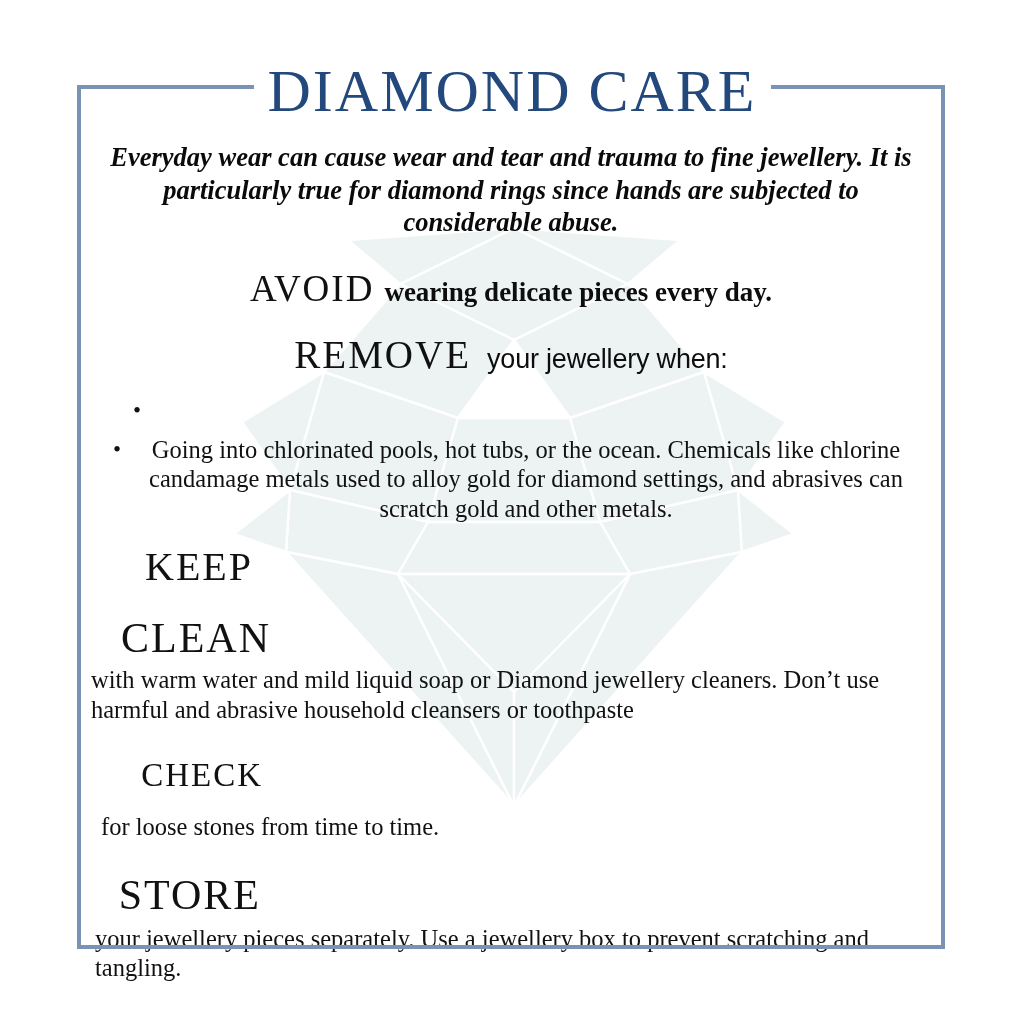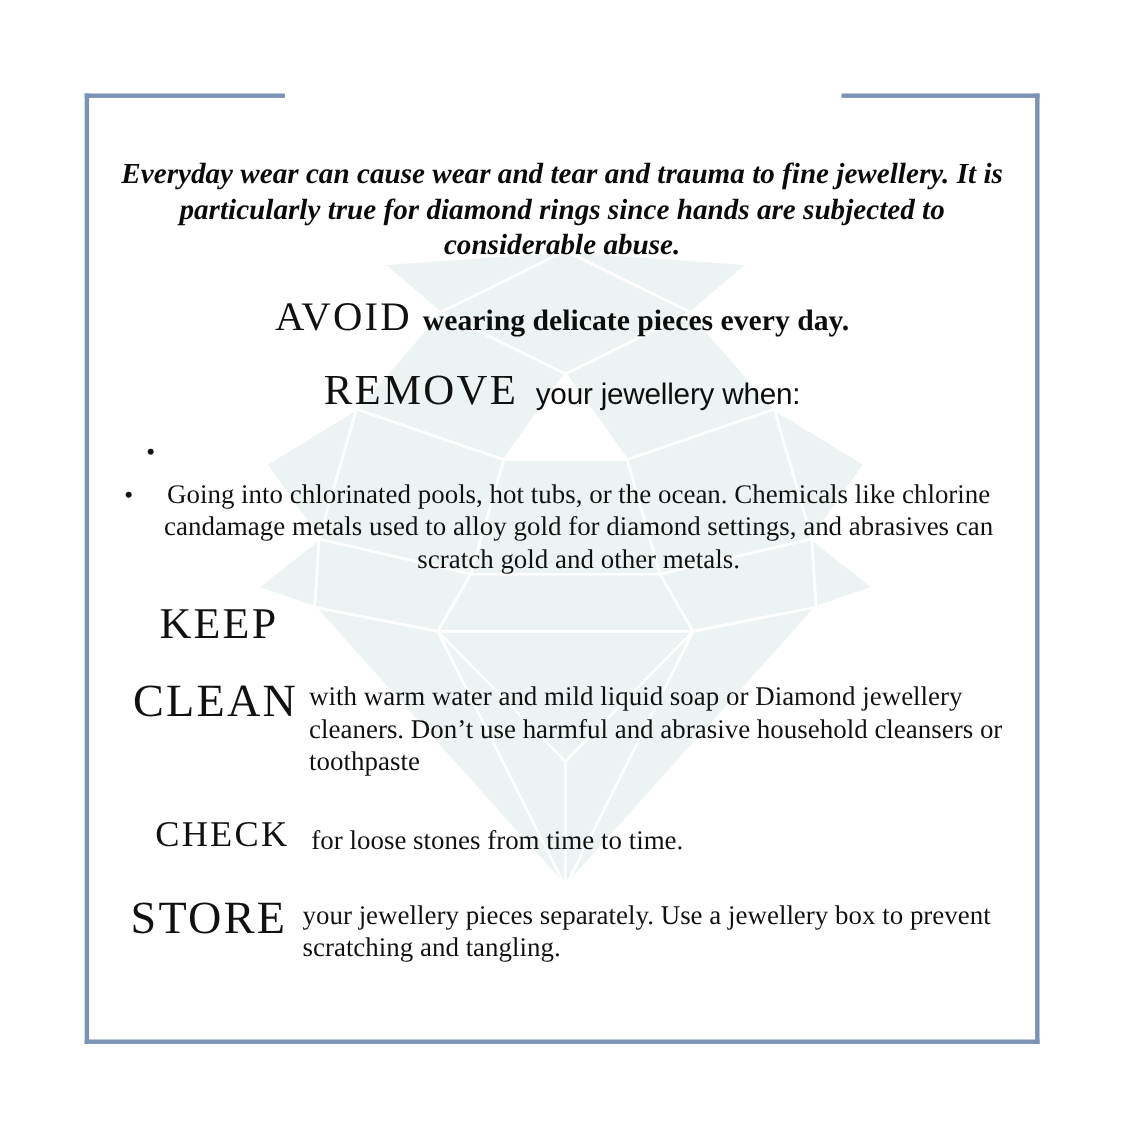--- a/index.html
+++ b/index.html
@@ -134,20 +134,21 @@
   }
   #bullet-0 { padding-left:52px; padding-right:36px; }
   #bullet-0 .bullet-text { padding-left:10px; }
   #bullet-1 { padding-left:32px; padding-right:18px; }
   #bullet-1 .bullet-text { padding-left:8px; }
 
   
   .kw-row {
     display:flex;
     align-items:flex-start;
+    flex-direction:column;
   }
   .kw-label {
     flex:0 0 auto;
     font-family:"Liberation Serif", serif;
     font-weight:300;
     color:#111;
     letter-spacing:2px;
     text-align:right;
     white-space:nowrap;
   }
@@ -210,20 +211,23 @@
       <polygon points="510,268 566,312 514,330"></polygon>
     </g>
   </svg>
 
   <div class="frame-line" id="frame-left"></div>
   <div class="frame-line" id="frame-right"></div>
   <div class="frame-line" id="frame-bottom"></div>
   <div class="frame-line" id="frame-top-l"></div>
   <div class="frame-line" id="frame-top-r"></div>
 
+  <div id="title">
+    <span class="title-text">DIAMOND CARE</span>
+  </div>
 
   <div id="content">
 
     <p id="intro">Everyday wear can cause wear and tear and trauma to fine jewellery. It is particularly true for diamond rings since hands are subjected to considerable abuse.</p>
 
     <div class="center-line" id="avoid-line">
       <span class="kw-inline" id="avoid-kw">AVOID</span><span class="kw-tail" id="avoid-tail">wearing delicate pieces every day.</span>
     </div>
 
     <div class="center-line" id="remove-line">

